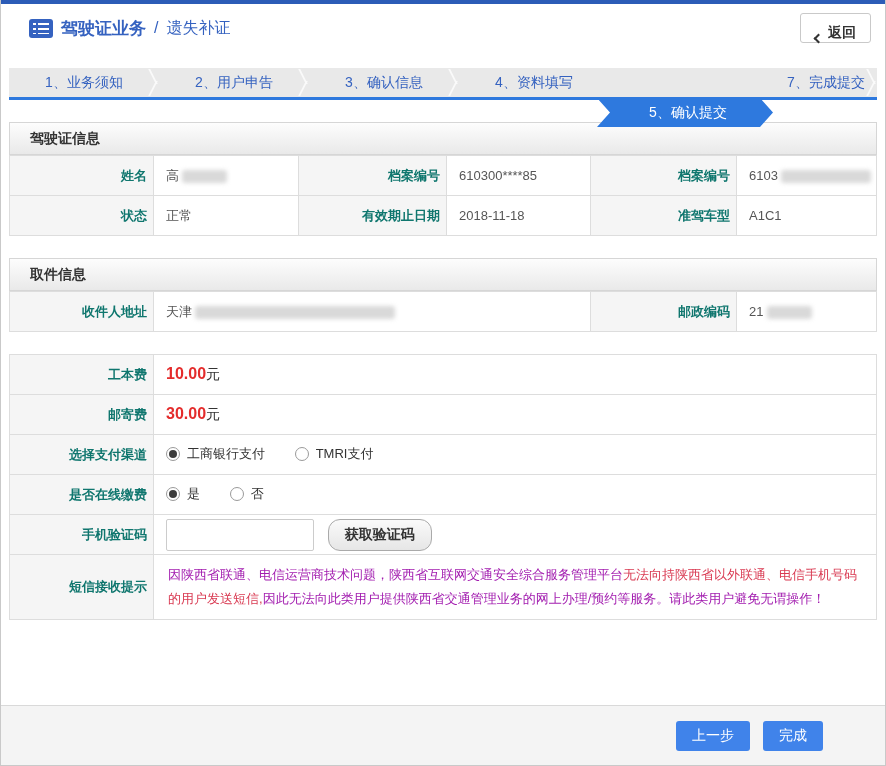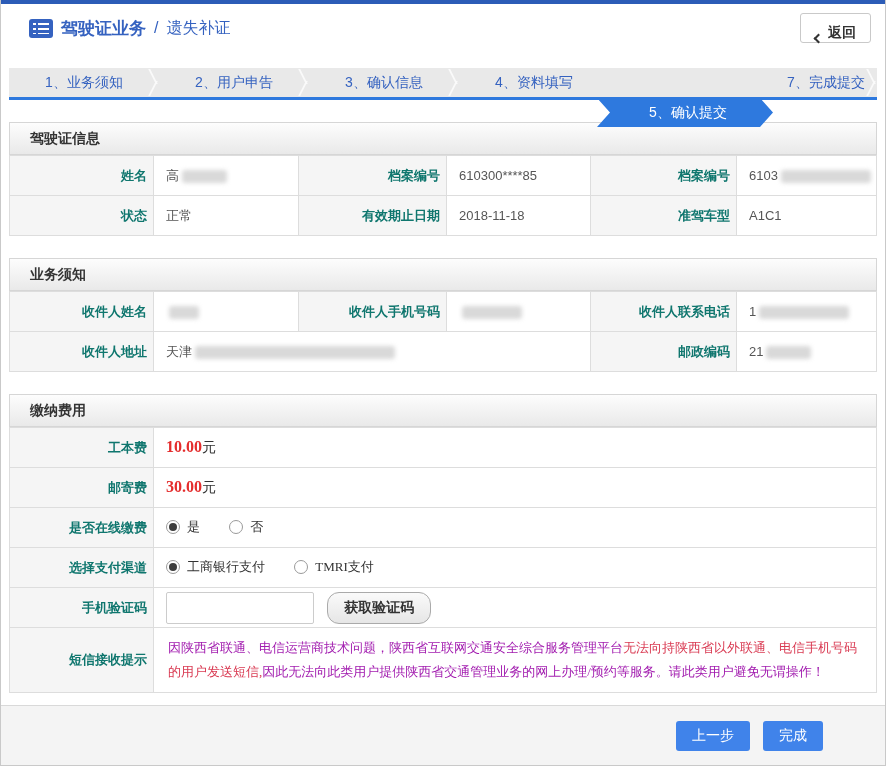--- a/index.html
+++ b/index.html
@@ -115,21 +115,21 @@
     display: inline-block; height: 13px; border-radius: 3px;
     background: #d9d9d9; filter: blur(2px);
     vertical-align: middle; margin-left: 3px;
   }
   .w30 { width: 30px; } .w45 { width: 45px; } .w60 { width: 60px; }
   .w90 { width: 90px; } .w200 { width: 200px; }
 
   
   .fee { color: #e42c2c; font-size: 16px; font-weight: bold; }
   .unit { color: #333; font-size: 14px; }
-  .pay-table td { white-space: normal; font-family: Liberation Serif, serif; }
+  .pay-table td { white-space: normal; }
   .radio-opt { display: inline-flex; align-items: center; gap: 7px; margin-right: 26px; cursor: pointer; }
   .radio {
     width: 14px; height: 14px; border-radius: 50%;
     border: 1px solid #9a9a9a; background: #fff; display: inline-block; position: relative;
   }
   .radio.checked::after {
     content: ""; position: absolute; left: 2px; top: 2px;
     width: 8px; height: 8px; border-radius: 50%; background: #3c3c3c;
   }
   .radio-label { font-size: 13px; color: #333; }
@@ -237,106 +237,91 @@
         <td class="lbl">有效期止日期</td>
         <td class="val">2018-11-18</td>
         <td class="lbl">准驾车型</td>
         <td class="val">A1C1</td>
       </tr>
     </tbody>
       </table>
   </section>
 
   <section class="section">
-    <div class="sec-head">业务须知</div>
+    <div class="sec-head">取件信息</div>
     <table class="info-table">
       <colgroup>
           <col style="width:144px">
           <col style="width:145px">
           <col style="width:148px">
           <col style="width:144px">
           <col style="width:146px">
           <col>
         </colgroup>
       <tbody>
-          <tr>
-        <td class="lbl">收件人姓名</td>
-        <td class="val">
-          <span></span><span class="blob w30"></span>
-        </td>
-        <td class="lbl">收件人手机号码</td>
-        <td class="val">
-          <span></span><span class="blob w60"></span>
-        </td>
-        <td class="lbl">收件人联系电话</td>
-        <td class="val">
-          <span>1</span><span class="blob w90"></span>
-        </td>
-      </tr>
       <tr>
         <td class="lbl">收件人地址</td>
         <td class="val" colspan="3">
           <span>天津</span><span class="blob w200"></span>
         </td>
         <td class="lbl">邮政编码</td>
         <td class="val">
           <span>21</span><span class="blob w45"></span>
         </td>
       </tr>
     </tbody>
       </table>
   </section>
 
   <section class="section">
-    <div class="sec-head">缴纳费用</div>
     <table class="info-table pay-table">
       <colgroup>
           <col style="width:144px">
           <col>
         </colgroup>
       <tbody>
           <tr>
         <td class="lbl">工本费</td>
         <td class="val">
           <span class="fee">10.00</span><span class="unit">元</span>
         </td>
       </tr>
       <tr>
         <td class="lbl">邮寄费</td>
         <td class="val">
           <span class="fee">30.00</span><span class="unit">元</span>
+        </td>
+      </tr>
+      <tr>
+        <td class="lbl">选择支付渠道</td>
+        <td class="val">
+          <label class="radio-opt">
+            <span class="radio checked"></span>
+            <span class="radio-label">工商银行支付</span>
+          </label>
+          <label class="radio-opt">
+            <span class="radio"></span>
+            <span class="radio-label">TMRI支付</span>
+          </label>
         </td>
       </tr>
       <tr>
         <td class="lbl">是否在线缴费</td>
         <td class="val">
           <label class="radio-opt">
             <span class="radio checked"></span>
             <span class="radio-label">是</span>
           </label>
           <label class="radio-opt">
             <span class="radio"></span>
             <span class="radio-label">否</span>
           </label>
         </td>
       </tr>
       <tr>
-        <td class="lbl">选择支付渠道</td>
-        <td class="val">
-          <label class="radio-opt">
-            <span class="radio checked"></span>
-            <span class="radio-label">工商银行支付</span>
-          </label>
-          <label class="radio-opt">
-            <span class="radio"></span>
-            <span class="radio-label">TMRI支付</span>
-          </label>
-        </td>
-      </tr>
-      <tr>
         <td class="lbl">手机验证码</td>
         <td class="val">
           <input class="sms-input" type="text" value="" style="">
           <button class="code-btn">获取验证码</button>
         </td>
       </tr>
       <tr>
         <td class="lbl">短信接收提示</td>
         <td class="val notice-cell">
           <span class="n-muted">因陕西省联通、电信运营商技术问题，陕西省互联网交通安全综合服务管理平台</span><span class="n-strong">无法向持陕西省以外联通、电信手机号码的用户发送短信,</span><span class="n-muted">因此无法向此类用户提供陕西省交通管理业务的网上办理/预约等服务。请此类用户避免无谓操作！</span>

